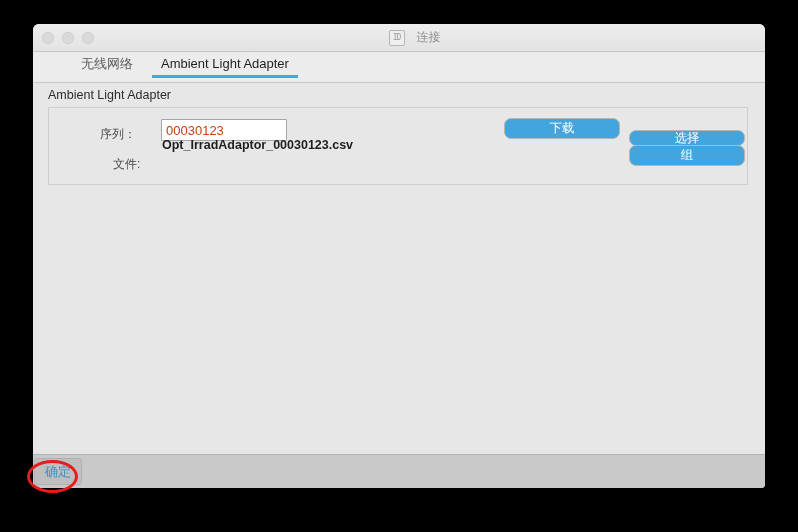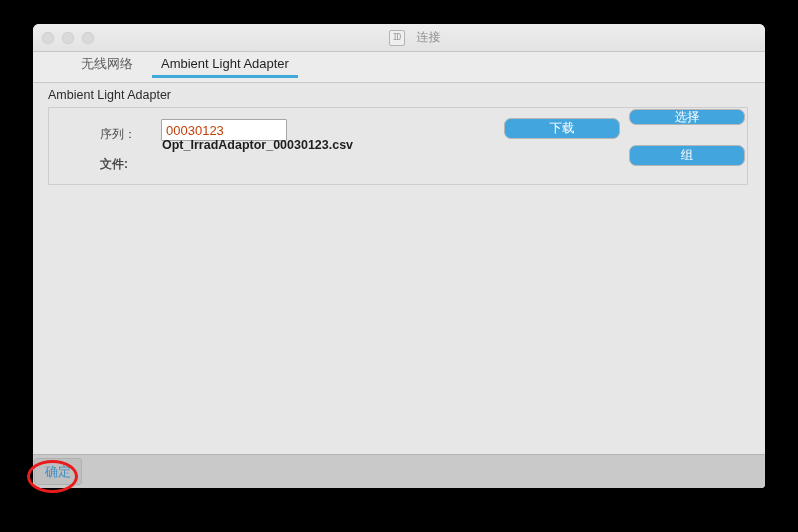--- a/index.html
+++ b/index.html
@@ -150,21 +150,21 @@
     border-radius: 1px;
   }
 
   .row-label {
     position: absolute;
     font-size: 12px;
     color: #4a4a4a;
     margin-left: 36px;
   }
   .lbl-serial { left: 15px; top: 18px; }
-  .lbl-file   { left: 15px; top: 48px; font-weight: bold; }
+  .lbl-file   { left: 28px; top: 48px; }
 
   .serial-input {
     position: absolute;
     left: 112px;
     top: 11px;
     width: 126px;
     height: 22px;
     box-sizing: border-box;
     border: 1px solid #a6a6a6;
     background: #ffffff;
@@ -194,21 +194,21 @@
     font-size: 12.5px;
     line-height: 1;
     text-align: center;
     border-radius: 7px;
     cursor: default;
     padding: 0;
     box-sizing: border-box;
   }
 
   .btn-download { left: 455px; top: 10px;  width: 116px; height: 21px; }
-  .btn-select   { left: 580px; top: 1px;  width: 116px; height: 16px; }
+  .btn-select   { left: 580px; top: 22px;  width: 116px; height: 16px; }
   .btn-group    { left: 580px; top: 37px;  width: 116px; height: 21px; }
 
   .btn-close {
     position: absolute;
     left: 602px;
     top: 385px;
     width: 113px;
     height: 22px;
   }
 

